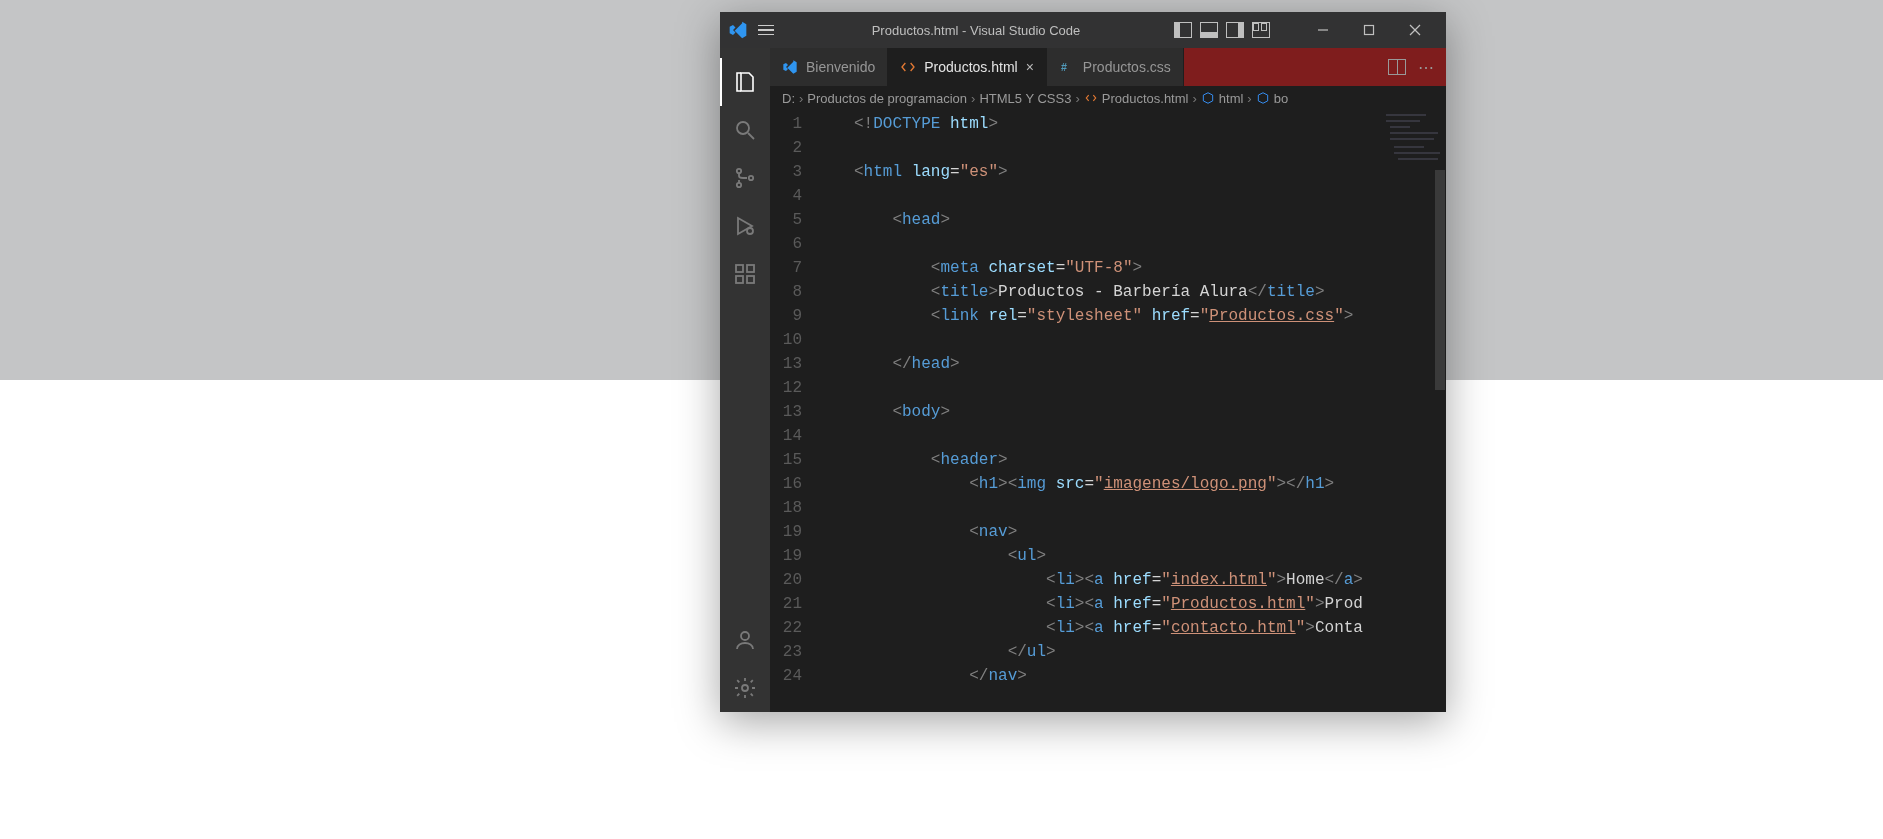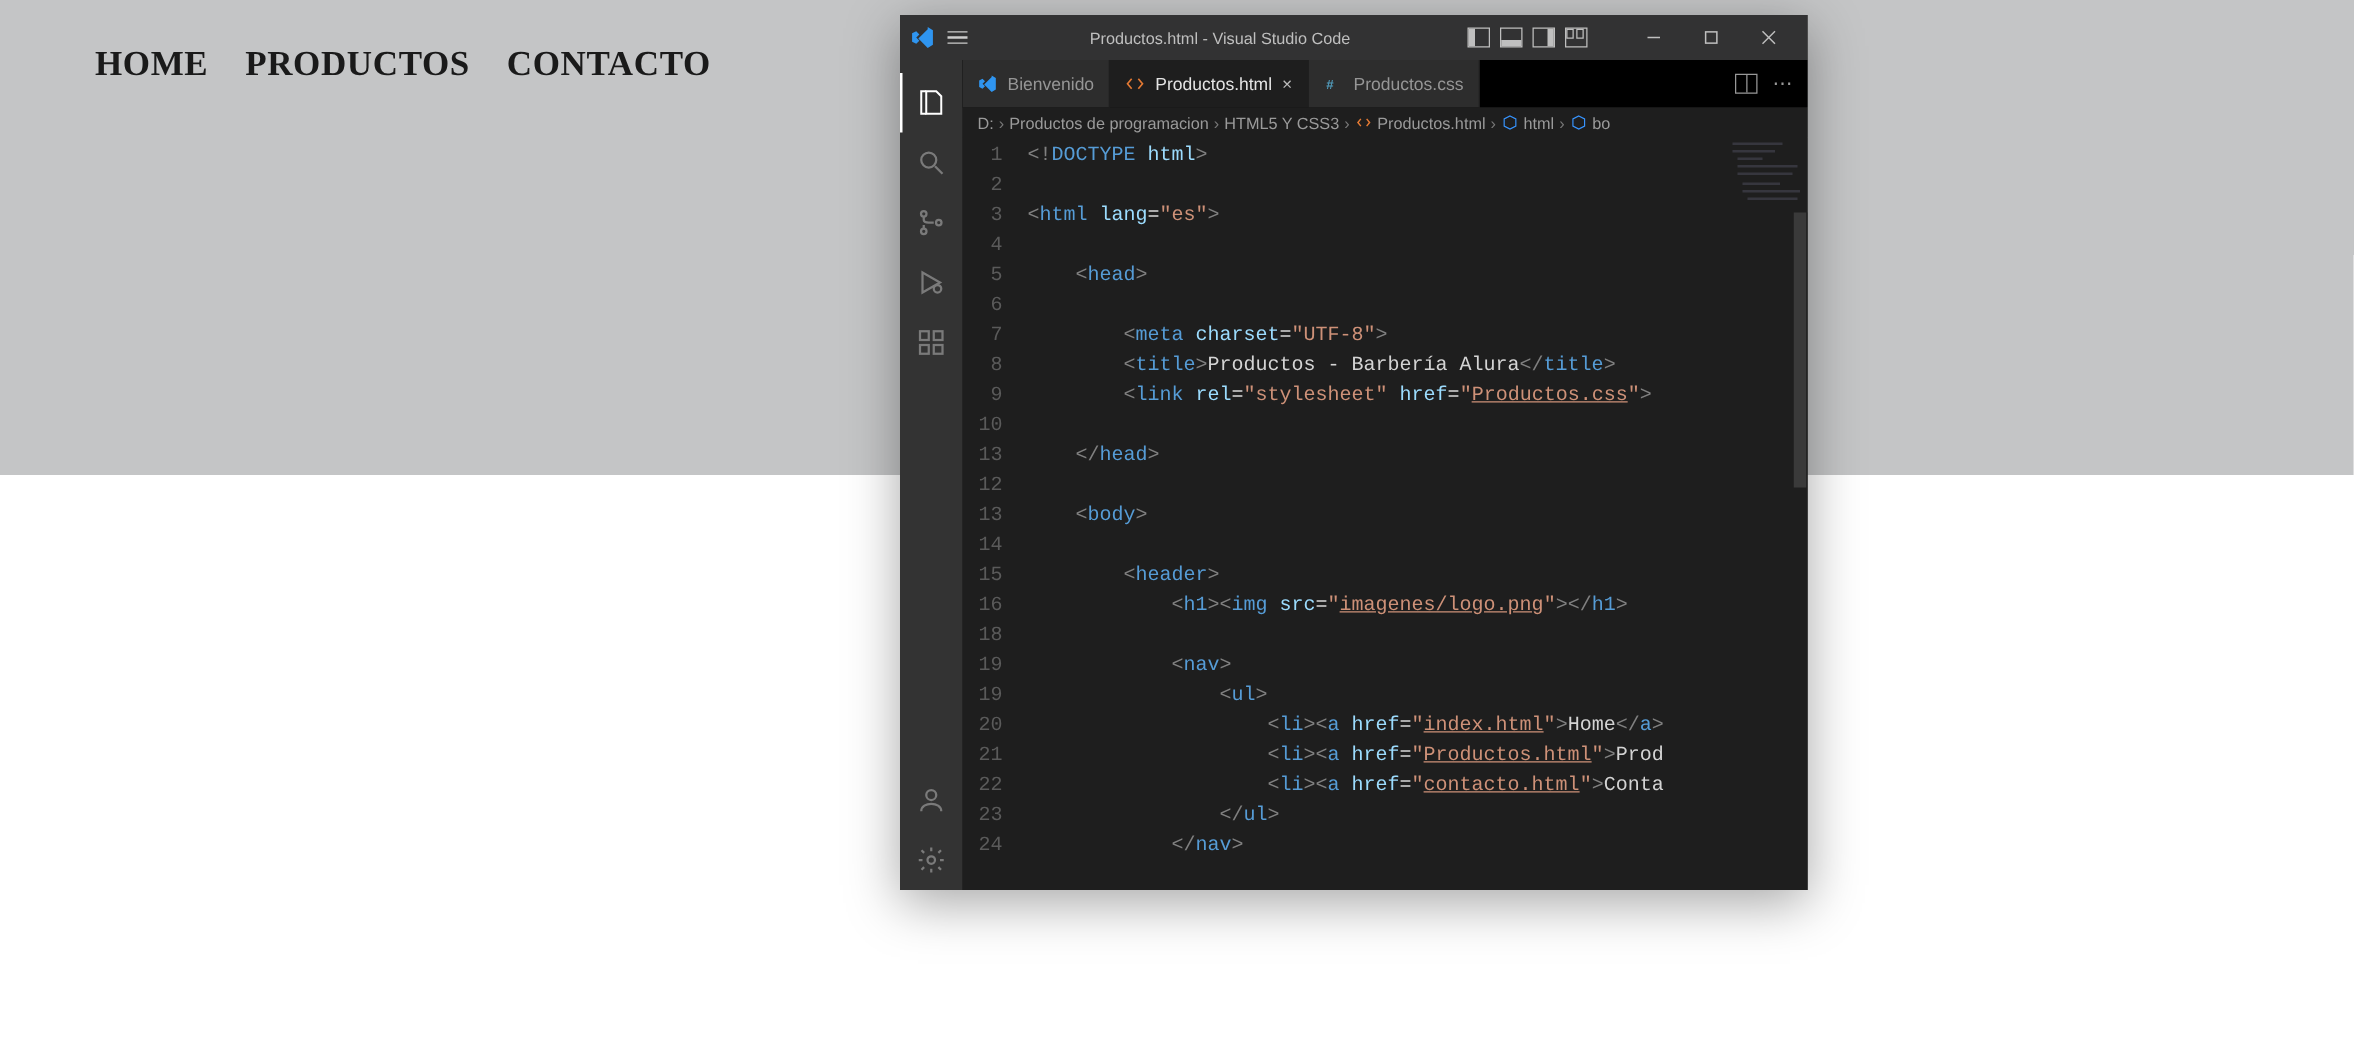--- a/index.html
+++ b/index.html
@@ -127,21 +127,21 @@
   .editor-area {
     flex: 1;
     display: flex;
     flex-direction: column;
     min-width: 0;
   }
 
   
   .tabbar {
     height: 38px;
-    background: #000000;
+    background: #7f1d1d;
     display: flex;
     align-items: stretch;
   }
   .tab {
     display: flex;
     align-items: center;
     padding: 0 12px;
     gap: 8px;
     font-size: 14px;
     color: #969696;
@@ -197,21 +197,21 @@
     user-select: none;
   }
   .gutter div { height: 24px; }
   .code {
     flex: 1;
     padding-top: 2px;
     white-space: pre;
     overflow: hidden;
     position: relative;
   }
-  .code .line { height: 24px; }
+  .code .line { height: 24px; margin-left: 32px; }
   .minimap {
     position: absolute;
     right: 2px; top: 2px;
     width: 60px; height: 60px;
     opacity: .45;
   }
   .scrollbar {
     position: absolute;
     right: 0; top: 60px;
     width: 14px; bottom: 0;
@@ -230,25 +230,20 @@
   .c-attr { color: #9cdcfe; }
   .c-str { color: #ce9178; }
   .c-str-u { color: #ce9178; text-decoration: underline; }
   .c-text { color: #d4d4d4; }
 </style>
 </head>
 <body>
 
 <div class="bg-page">
   <div class="bg-header-area">
-    <div class="nav-row">
-      <span>HOME</span>
-      <span>PRODUCTOS</span>
-      <span>CONTACTO</span>
-    </div>
   </div>
 </div>
 
 <div class="vscode">
 
   <div class="titlebar">
     <span class="vs-logo">
       <svg viewBox="0 0 24 24">
           <path fill="#2f95f0" d="M17 2l5 3v14l-5 3-9-9 9-9zM2 8l4-2 3 3-3 3 3 3-3 3-4-2V8z"></path>
         </svg>

